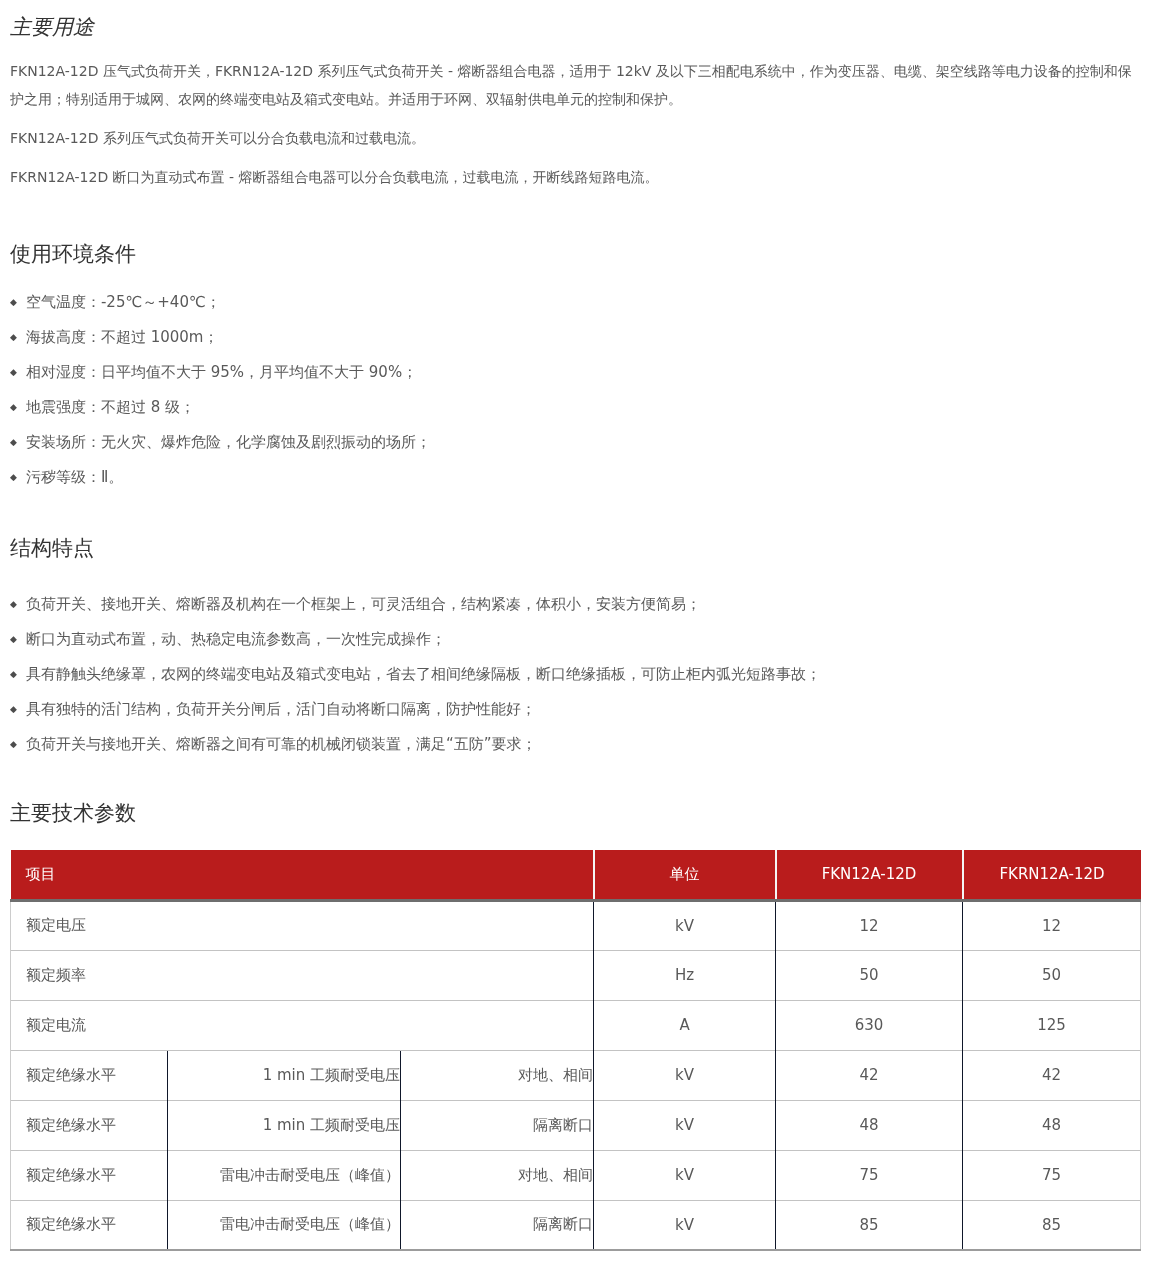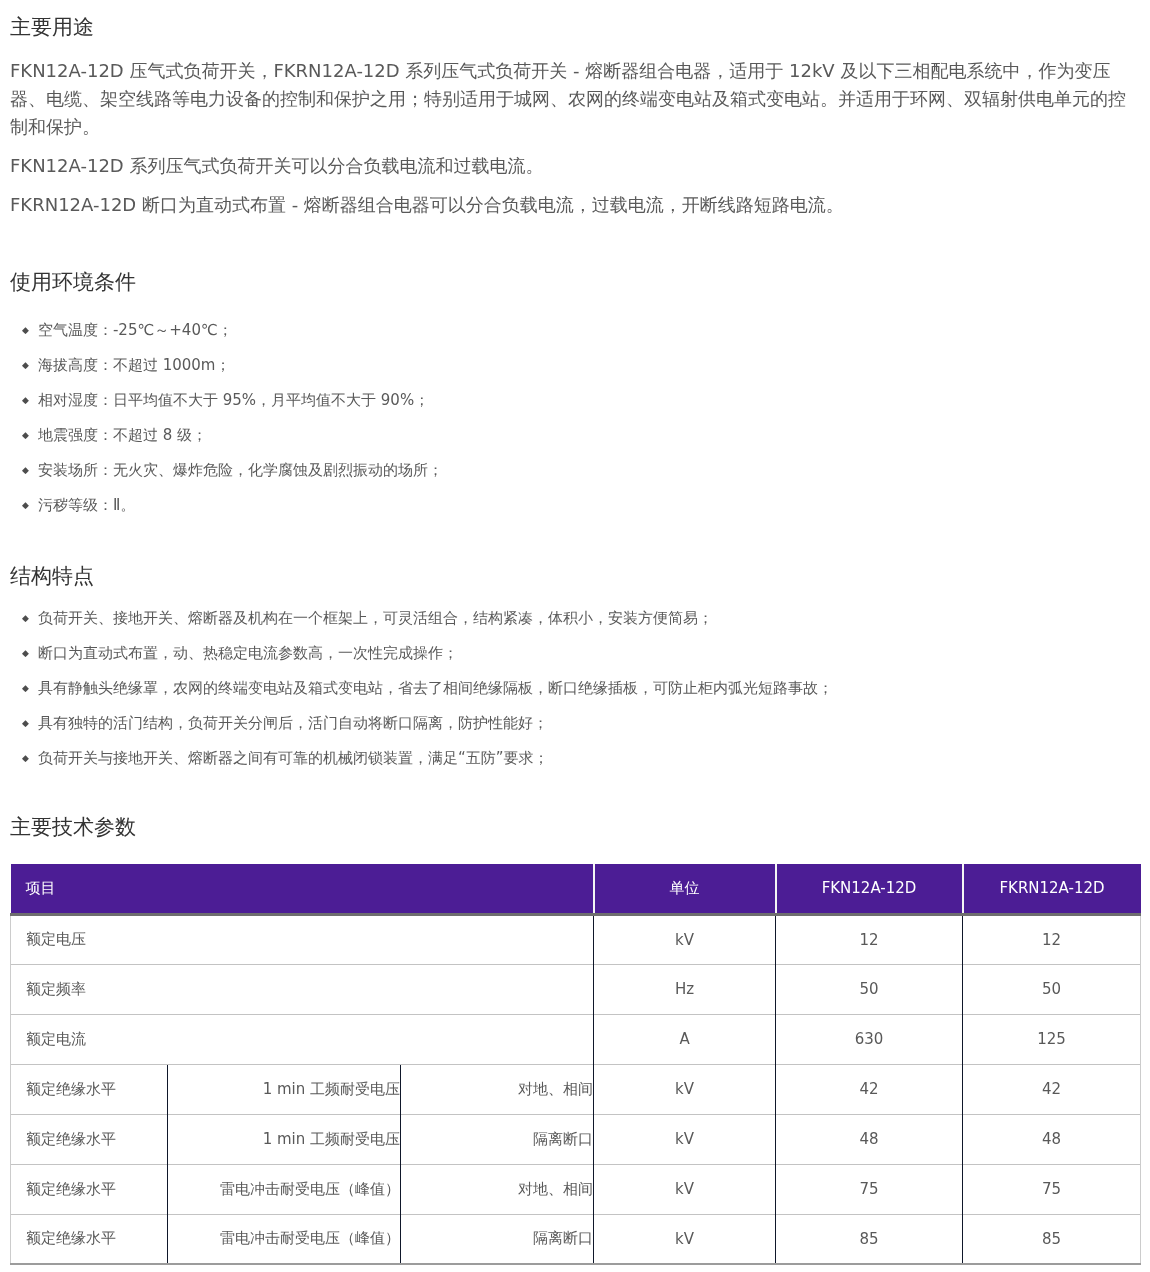--- a/index.html
+++ b/index.html
@@ -14,34 +14,34 @@
     width: 1150px;
     padding: 0 10px;
   }
   .section-heading {
     font-size: 21px;
     font-weight: 400;
     color: #333333;
     margin: 0;
     line-height: 26px;
   }
-  #sec-usage .section-heading { margin: 14px 0 17px 0; }
+  #sec-usage .section-heading { margin: 14px 0 17px 0; font-style: italic; }
   #sec-environment .section-heading { margin: 50px 0 18px 0; }
-  #sec-structure .section-heading { margin: 40px 0 2px 0; }
+  #sec-structure .section-heading { margin: 40px 0 26px 0; }
   #sec-parameters .section-heading { margin: 38px 0 24px 0; }
 
   .para {
-    font-size: 18px;
+    font-size: 14px;
     line-height: 28px;
     color: #595959;
     margin: 11px 0 6px 0;
   }
   .bullet-list {
     list-style: none;
-    margin: 12px;
+    margin: 0;
     padding: 0;
   }
   .bullet-list li {
     font-size: 15px;
     line-height: 35px;
     color: #595959;
     white-space: nowrap;
   }
   .bullet {
     display: inline-block;
@@ -50,21 +50,21 @@
     margin-right: 9px;
     vertical-align: 2px;
   }
 
   table.specs {
     width: 1130px;
     border-collapse: collapse;
     table-layout: fixed;
   }
   table.specs thead th {
-    background: #4c1d95;
+    background: #b91c1c;
     color: #ffffff;
     font-weight: 400;
     font-size: 15px;
     height: 50px;
     text-align: center;
     border-bottom: 3px solid #6e6e6e;
     border-left: 2px solid #f5f5f5;
     padding: 0;
   }
   table.specs thead th:first-child {

